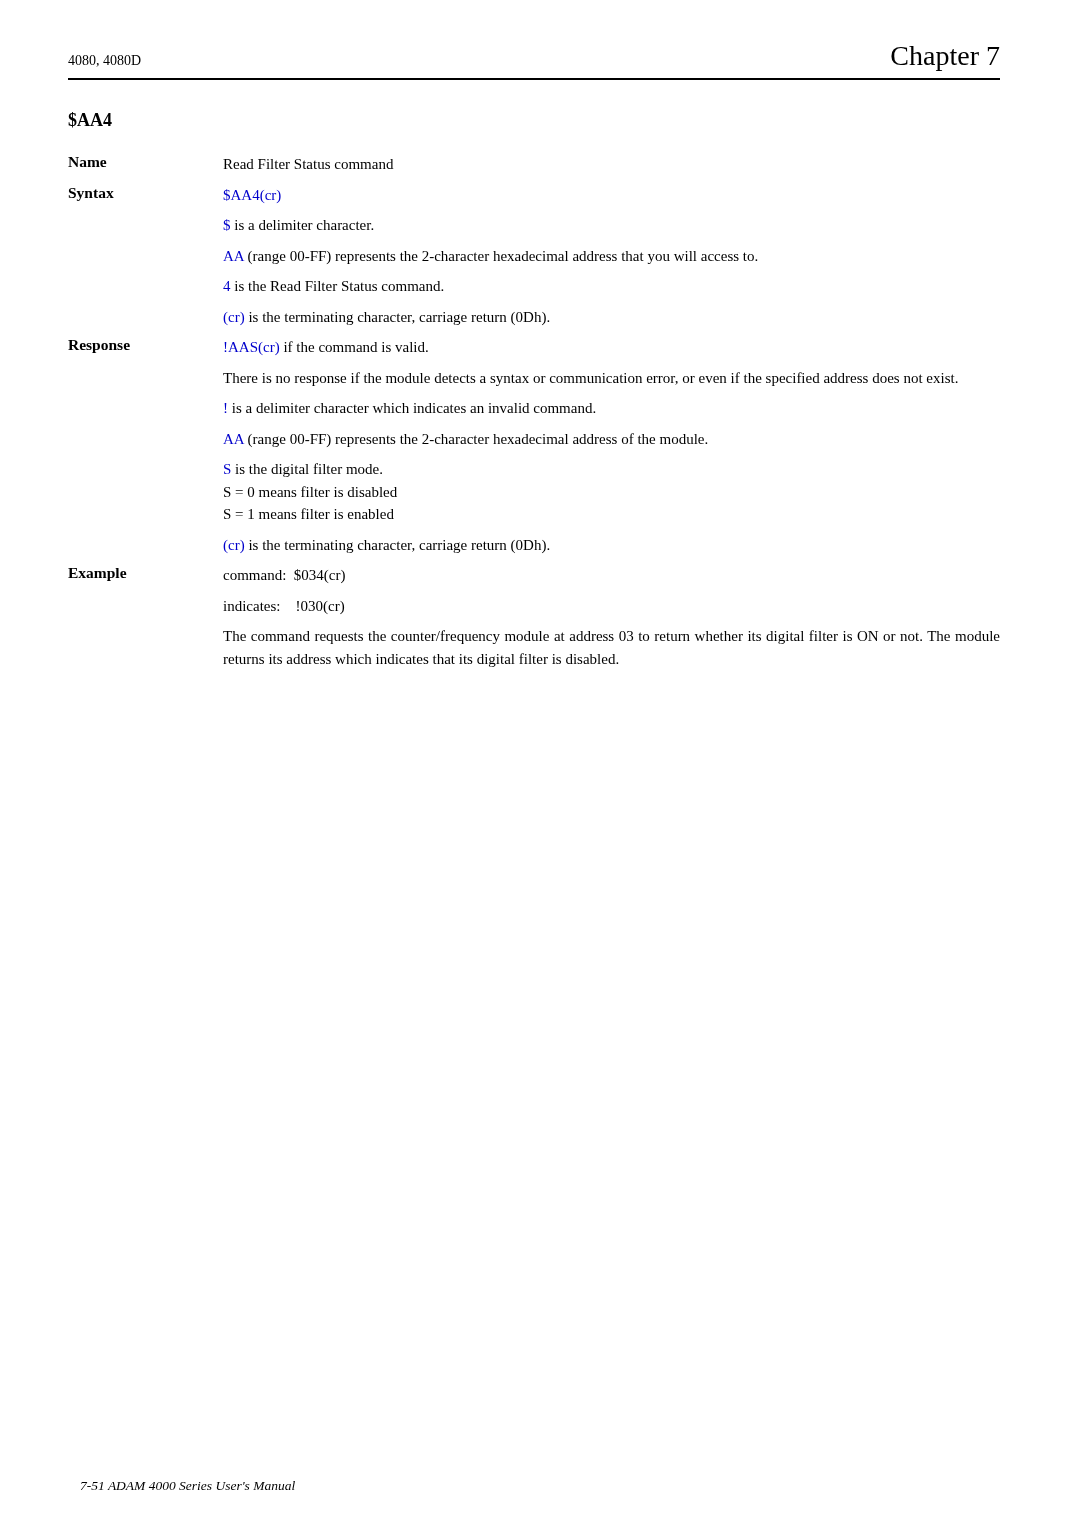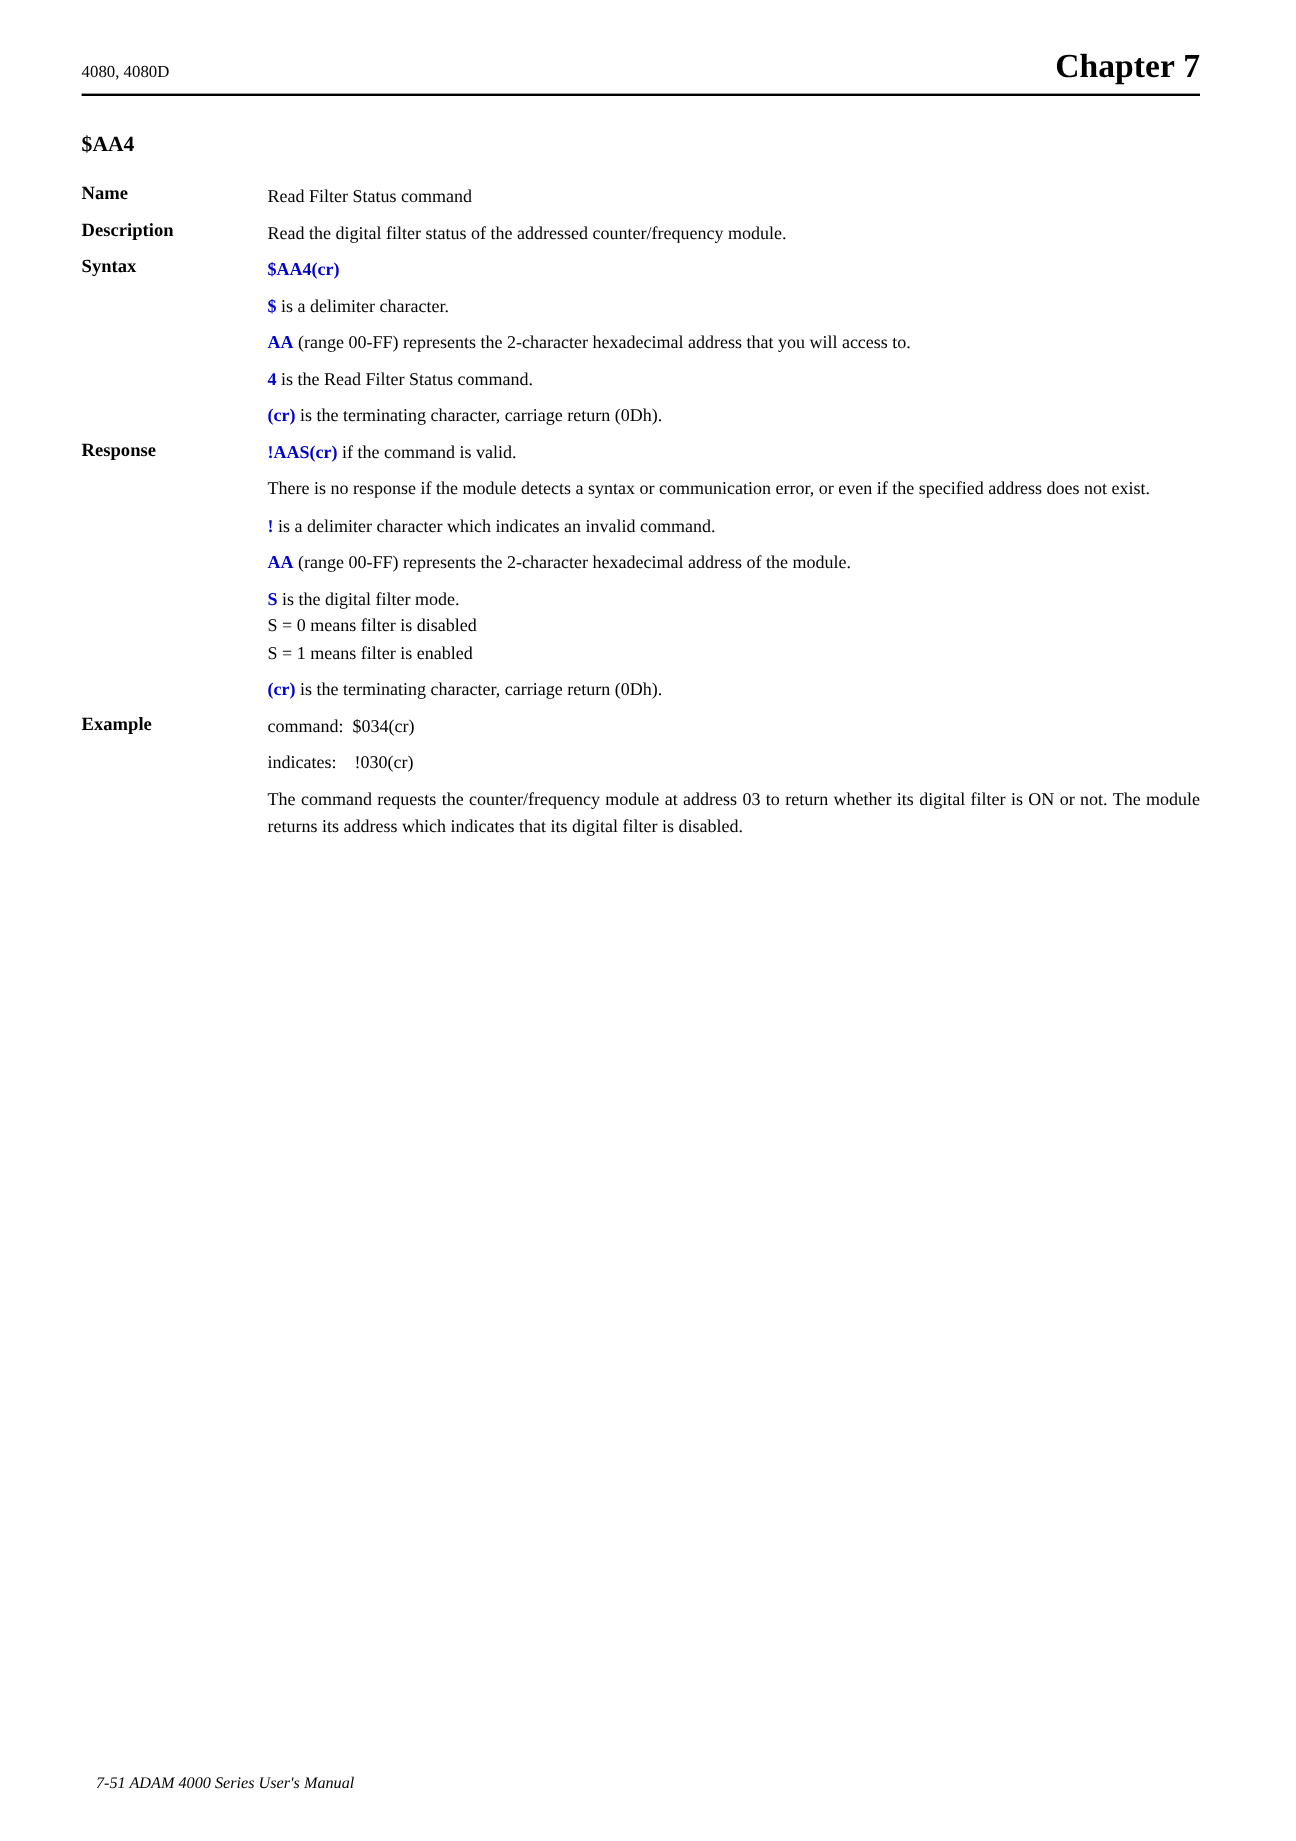--- a/index.html
+++ b/index.html
@@ -33,21 +33,21 @@
       padding-bottom: 6px;
       margin-bottom: 30px;
     }
 
     .header-left {
       font-size: 14px;
     }
 
     .header-right {
       font-size: 28px;
-      font-weight: bold;
+      font-weight: normal;
     }
 
     
     .section-title {
       font-size: 18px;
       font-weight: bold;
       margin-bottom: 18px;
     }
 
     
@@ -73,21 +73,21 @@
     }
 
     .value-col {
       font-size: 15px;
       text-align: justify;
       line-height: 1.5;
     }
 
     .bold-blue {
       color: #0000cc;
-      font-weight: bold;
+      font-weight: normal;
     }
 
     .value-col p {
       margin-bottom: 8px;
       text-align: justify;
     }
 
     .value-col p:last-child {
       margin-bottom: 0;
     }
@@ -128,26 +128,20 @@
   <table class="content-table">
     <tbody>
 
       <tr>
         <td class="label-col"><span>Name</span></td>
         <td class="value-col">
           <span>Read Filter Status command</span>
         </td>
       </tr>
 
-      <tr>
-        <td class="label-col row-spacing"><span>Description</span></td>
-        <td class="value-col row-spacing">
-          <span>Read the digital filter status of the addressed counter/frequency module.</span>
-        </td>
-      </tr>
 
       <tr>
         <td class="label-col row-spacing"><span>Syntax</span></td>
         <td class="value-col row-spacing">
           <p><strong class="bold-blue">$AA4(cr)</strong></p>
           <p><strong class="bold-blue">$</strong> is a delimiter character.</p>
           <p><strong class="bold-blue">AA</strong> (range 00-FF) represents the 2-character hexadecimal address that you will access to.</p>
           <p><strong class="bold-blue">4</strong> is the Read Filter Status command.</p>
           <p><strong class="bold-blue">(cr)</strong> is the terminating character, carriage return (0Dh).</p>
         </td>

